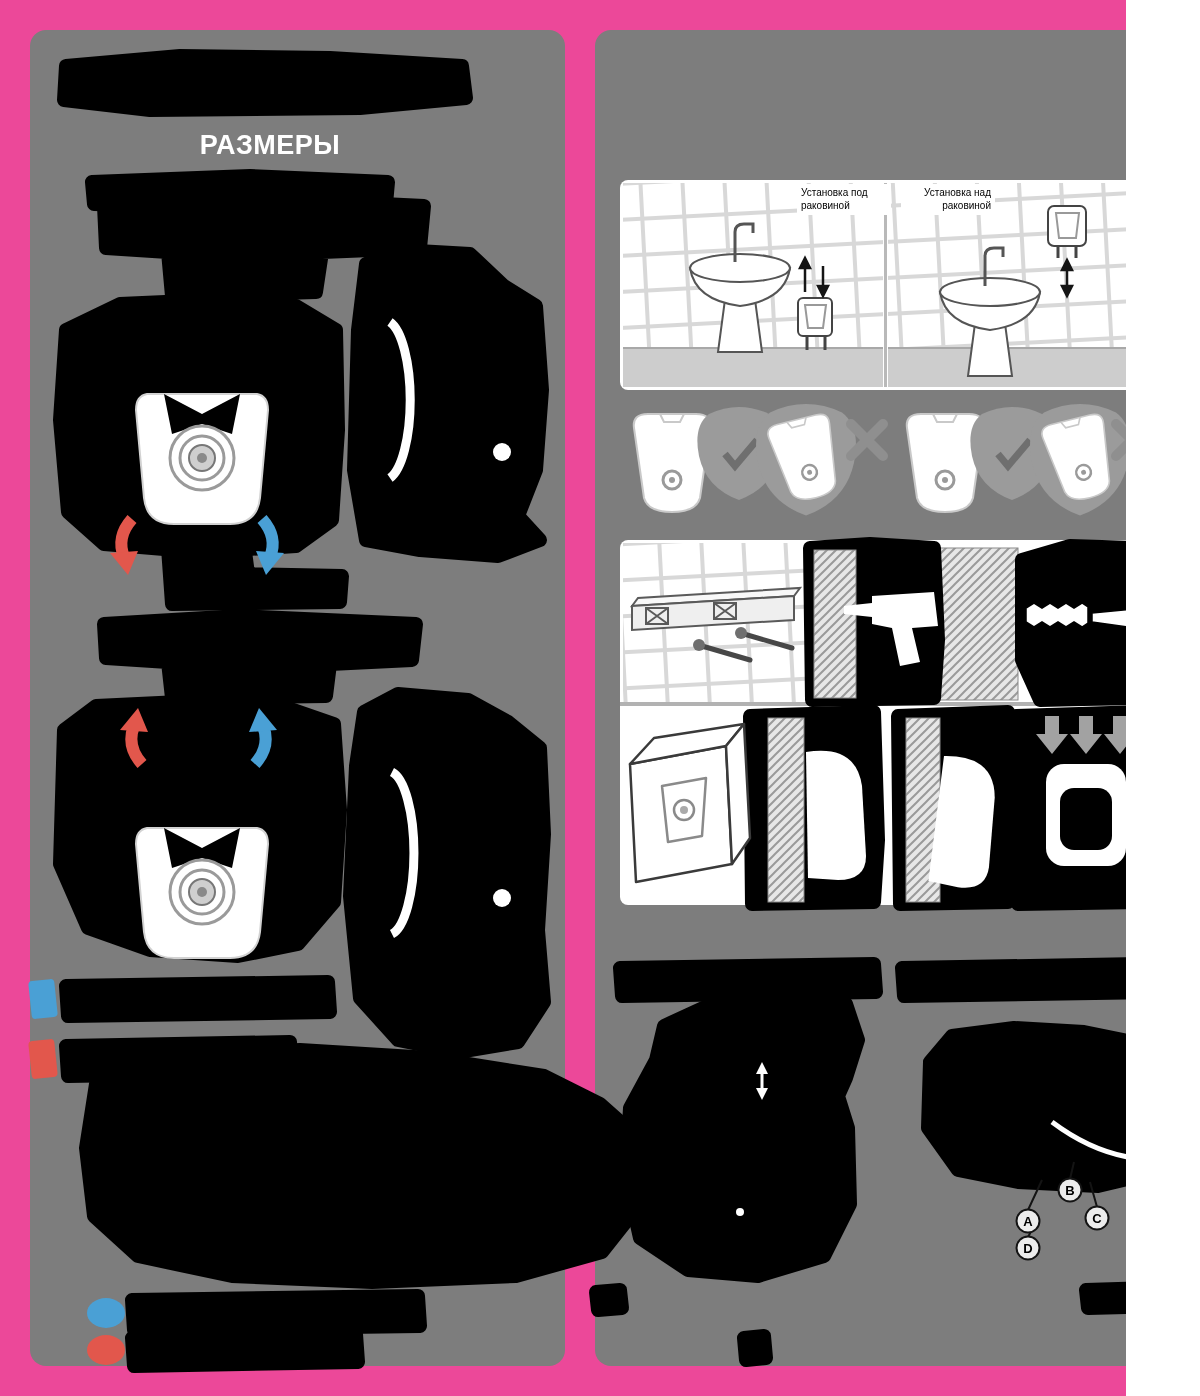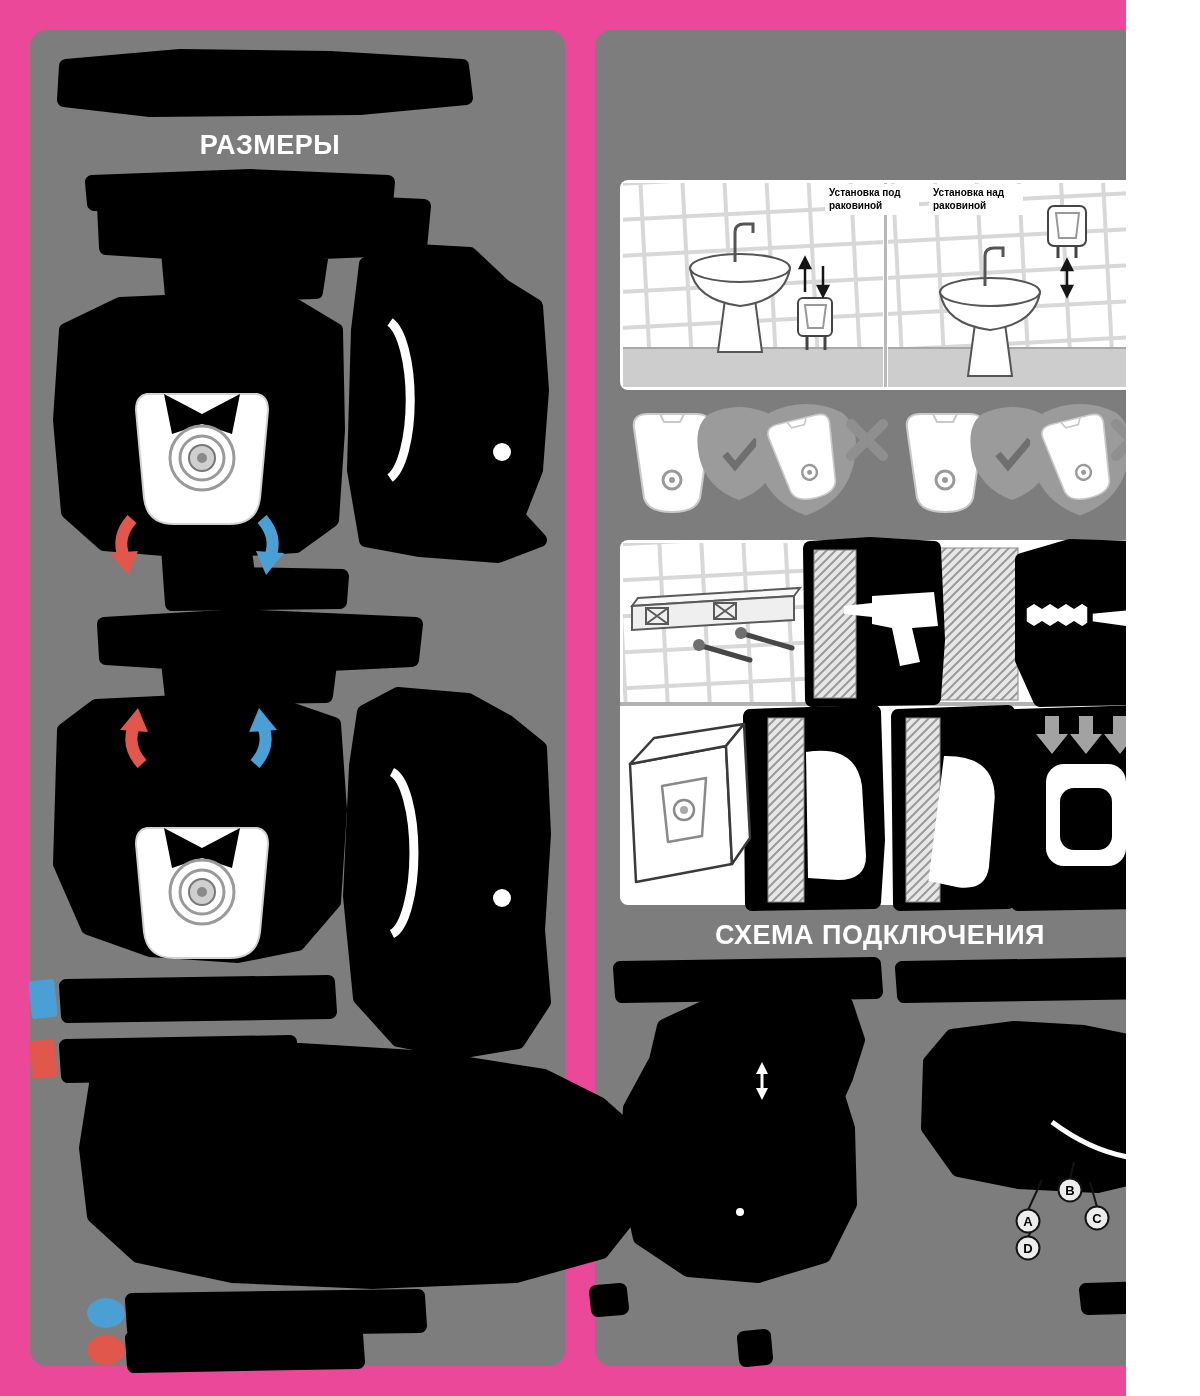--- a/index.html
+++ b/index.html
@@ -8,21 +8,21 @@
   .col{position:absolute;background:#7d7d7d;border-radius:16px;}
   .col-left{left:30px;top:30px;width:535px;height:1336px;}
   .col-right{left:595px;top:30px;width:570px;height:1336px;}
   .panel{position:absolute;background:#ffffff;border-radius:8px;}
   .panel-install{left:620px;top:180px;width:530px;height:210px;}
   .panel-mount{left:620px;top:540px;width:530px;height:365px;}
   .art{position:absolute;left:0;top:0;z-index:3;pointer-events:none;}
   .heading{position:absolute;z-index:5;color:#ffffff;font-weight:bold;font-size:27px;
            letter-spacing:.5px;white-space:nowrap;transform:translateX(-50%);}
   .tile-label{position:absolute;z-index:6;background:#ffffff;color:#000;width:86px;
-              font-size:10px;font-weight:bold;line-height:1.25;padding:3px 4px;margin-left:28px;}
+              font-size:10px;font-weight:normal;line-height:1.25;padding:3px 4px;}
   .pin{position:absolute;z-index:6;width:21px;height:21px;border-radius:50%;
        background:#ededed;border:2px solid #141414;color:#000;font-size:13px;
        font-weight:bold;display:flex;align-items:center;justify-content:center;
        transform:translate(-50%,-50%);}
 </style>
 </head>
 <body>
 
 <div class="page">
 
@@ -260,23 +260,22 @@
     <path d="M1052,1122 Q1092,1152 1134,1158" fill="none" stroke="#ffffff" stroke-width="5"></path>
     <g stroke="#141414" stroke-width="2">
       <path d="M1028,1210 L1042,1180"></path>
       <path d="M1070,1179 L1074,1162"></path>
       <path d="M1097,1207 L1090,1182"></path>
       <path d="M1028,1237 L1034,1226"></path>
     </g>
   </svg>
 
   <div class="heading" style="left:270px;top:130px;">РАЗМЕРЫ</div>
-  <div class="heading" style="left:880px;top:920px;">СХЕМА ПОДКЛЮЧЕНИЯ</div>
 
   <div class="tile-label" style="left:797px;top:184px;">Установка под раковиной</div>
-  <div class="tile-label" style="left:901px;top:184px;">Установка над раковиной</div>
+  <div class="tile-label" style="left:901px;top:184px;text-align:right;">Установка над раковиной</div>
 
   <div class="pin" style="left:1028px;top:1221px;">A</div>
   <div class="pin" style="left:1070px;top:1190px;">B</div>
   <div class="pin" style="left:1097px;top:1218px;">C</div>
   <div class="pin" style="left:1028px;top:1248px;">D</div>
 
 </div>
 
 </body></html>

